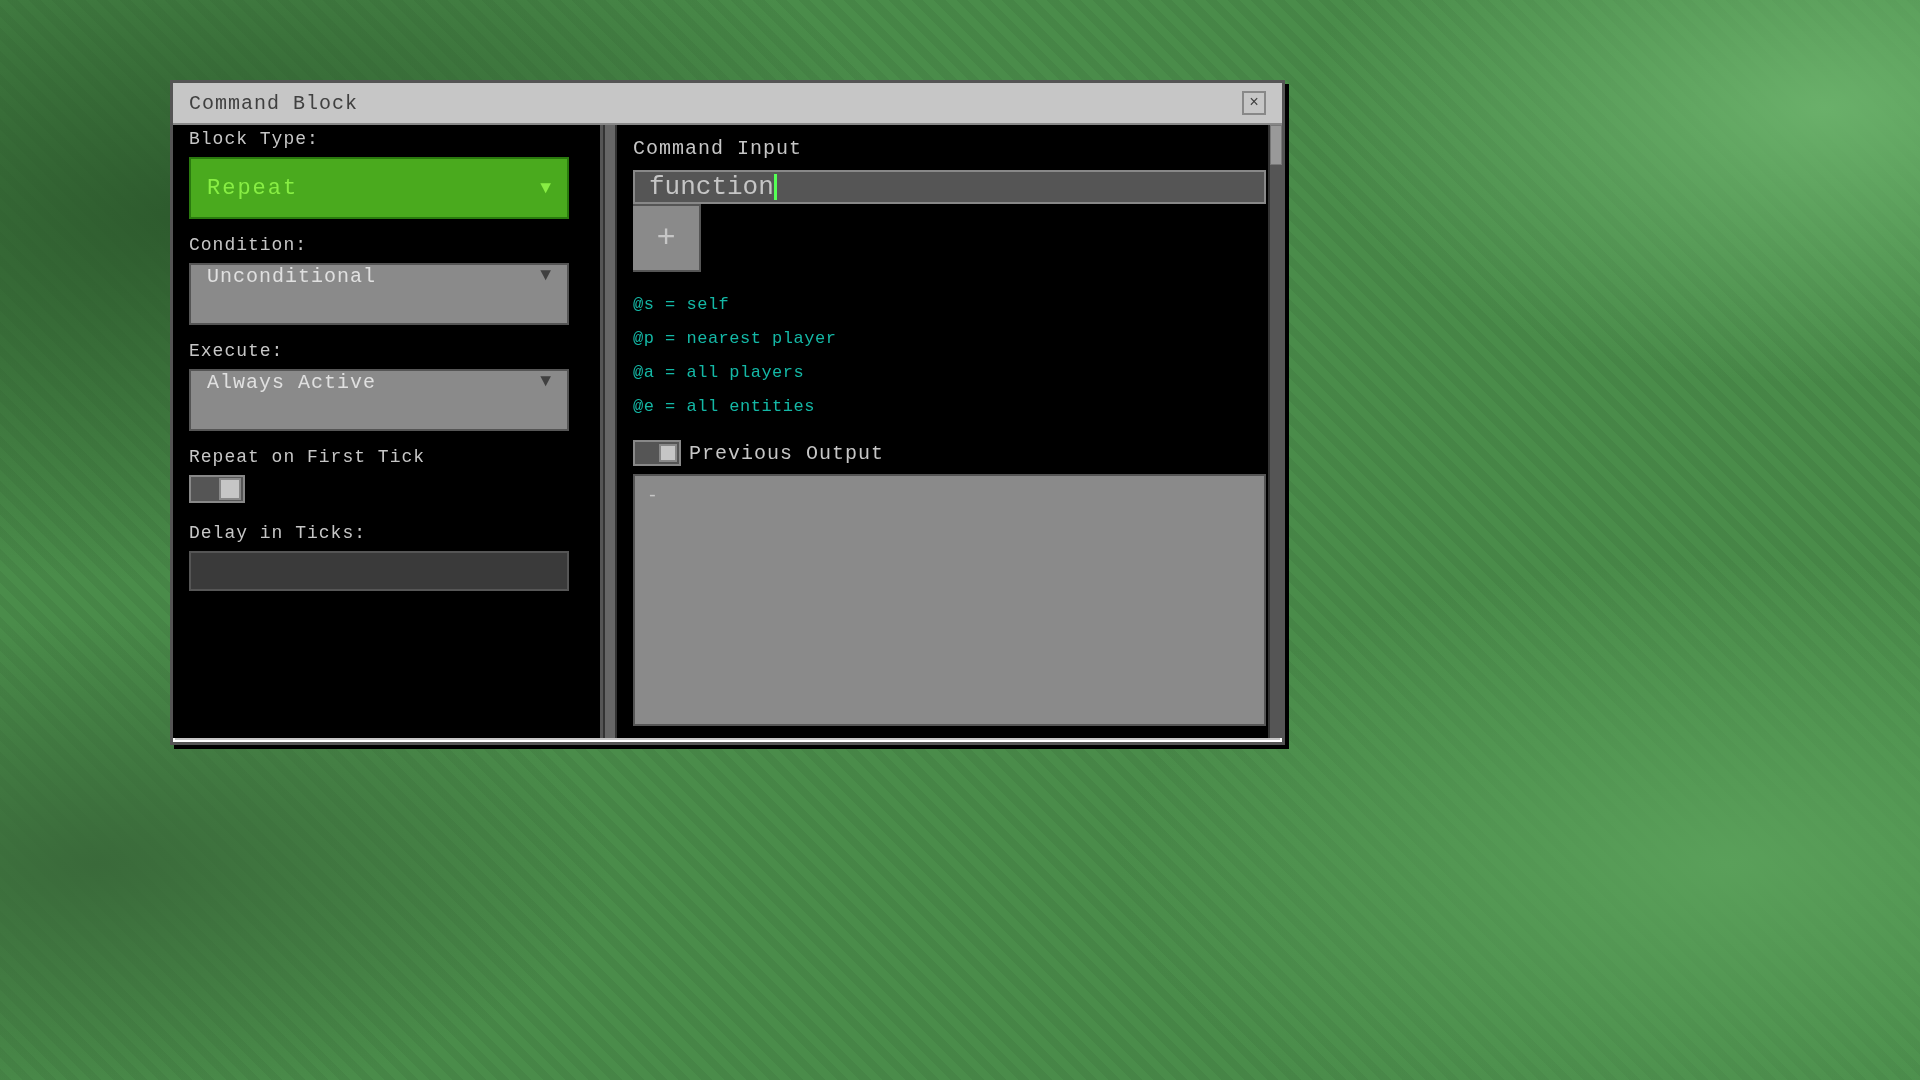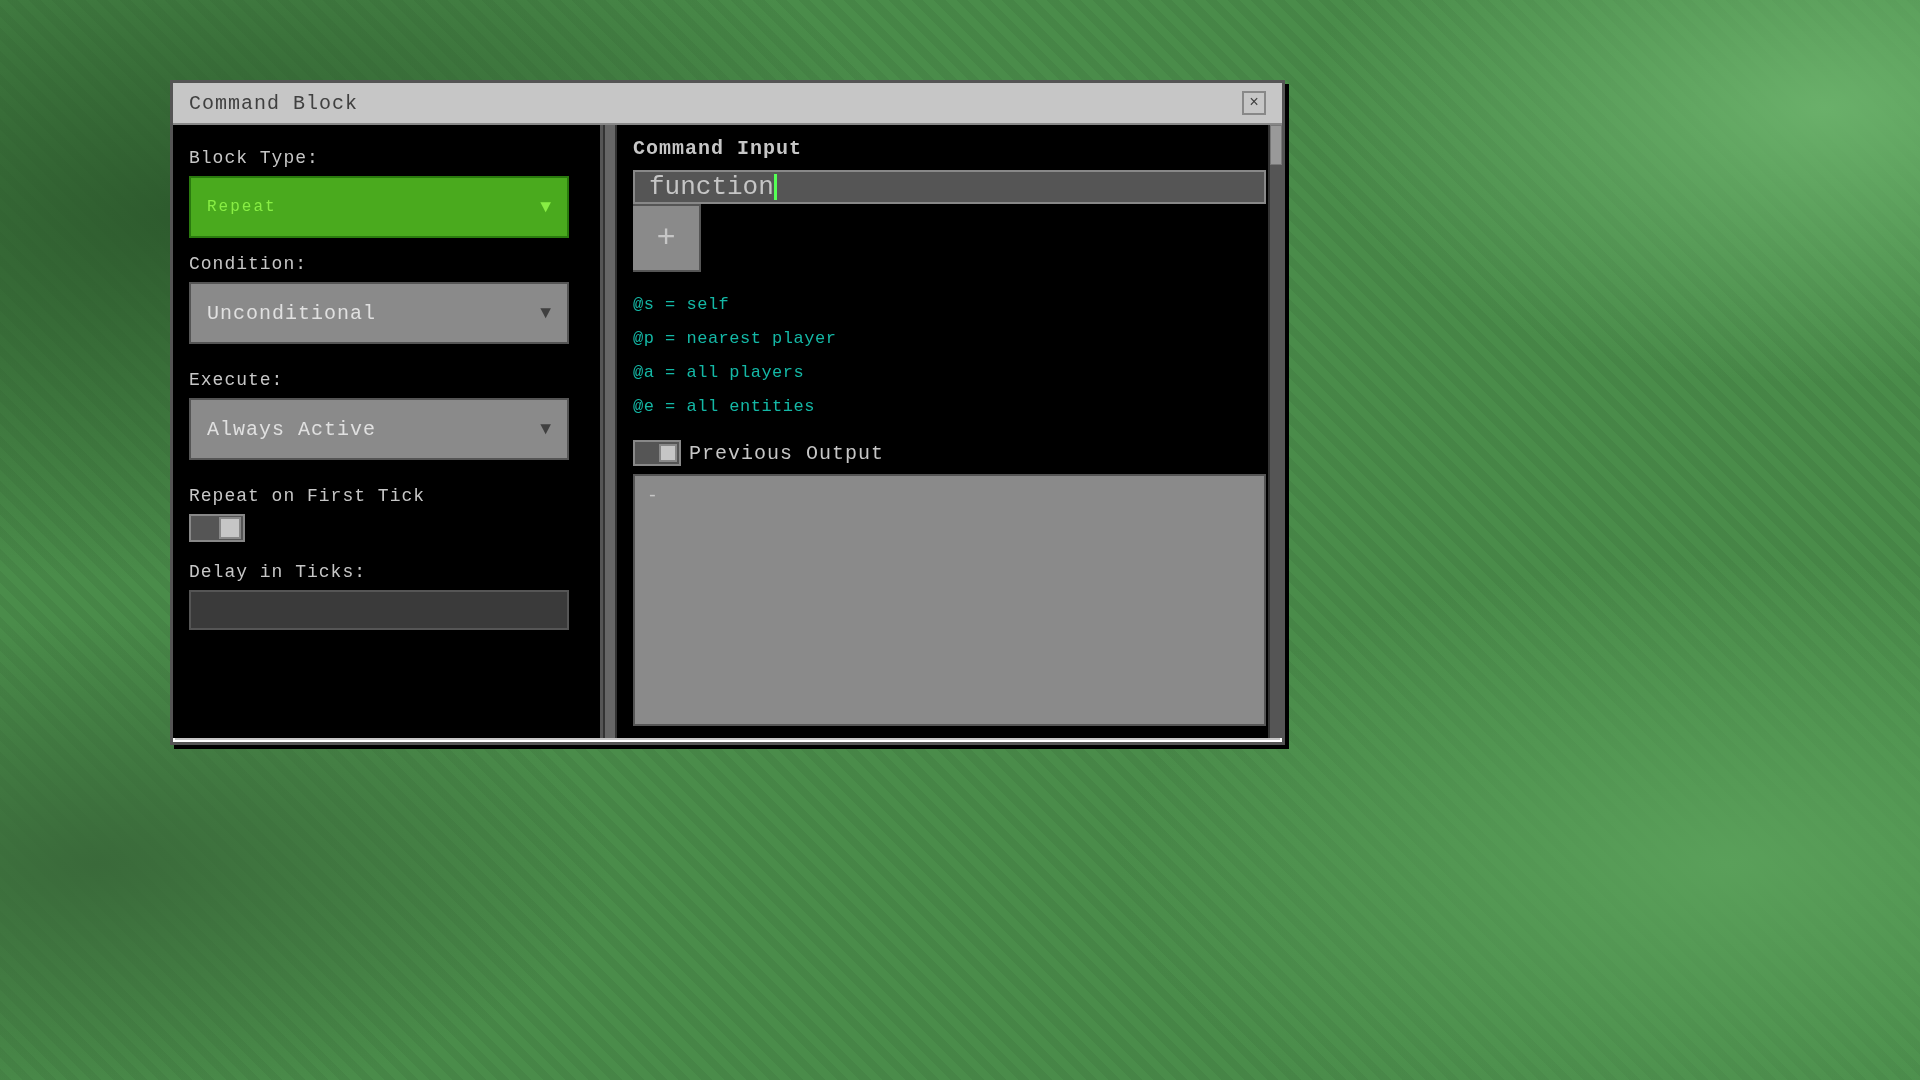--- a/index.html
+++ b/index.html
@@ -89,21 +89,21 @@
     
     .left-panel {
       width: 430px;
       background: #000;
       padding: 0;
       border-right: 3px solid #555;
       overflow-y: auto;
     }
 
     .left-inner {
-      padding: 23px 16px;
+      padding: 4px 16px;
     }
 
     .section-label {
       font-size: 18px;
       color: #c6c6c6;
       font-family: 'Courier New', monospace;
       margin-bottom: 8px;
       letter-spacing: 1px;
     }
 
@@ -115,43 +115,42 @@
       border: 2px solid #2a7a0e;
       display: flex;
       align-items: center;
       justify-content: space-between;
       padding: 0 16px;
       cursor: pointer;
       margin-bottom: 16px;
     }
 
     .dropdown-green-text {
-      font-size: 16px;
+      font-size: 22px;
       color: #88ee44;
       font-family: 'Courier New', monospace;
       letter-spacing: 2px;
     }
 
     .dropdown-arrow {
       font-size: 18px;
       color: #88ee44;
     }
 
     
     .dropdown-gray {
       width: 380px;
       height: 62px;
       background: #8a8a8a;
       border: 2px solid #555;
       display: flex;
-      align-items: center;
       justify-content: space-between;
       padding: 0 16px;
       cursor: pointer;
-      margin-bottom: 26px;
+      margin-bottom: 16px;
     }
 
     .dropdown-gray-text {
       font-size: 20px;
       color: #e0e0e0;
       font-family: 'Courier New', monospace;
       letter-spacing: 1px;
     }
 
     .dropdown-arrow-dark {
@@ -195,21 +194,20 @@
       flex-direction: column;
       position: relative;
     }
 
     .command-label {
       font-size: 20px;
       color: #c6c6c6;
       font-family: 'Courier New', monospace;
       margin-bottom: 10px;
       letter-spacing: 1px;
-      font-weight: bold;
     }
 
     
     .command-input-row {
       display: flex;
       gap: 0;
       margin-bottom: 16px;
       flex-direction: column;
     }
 

